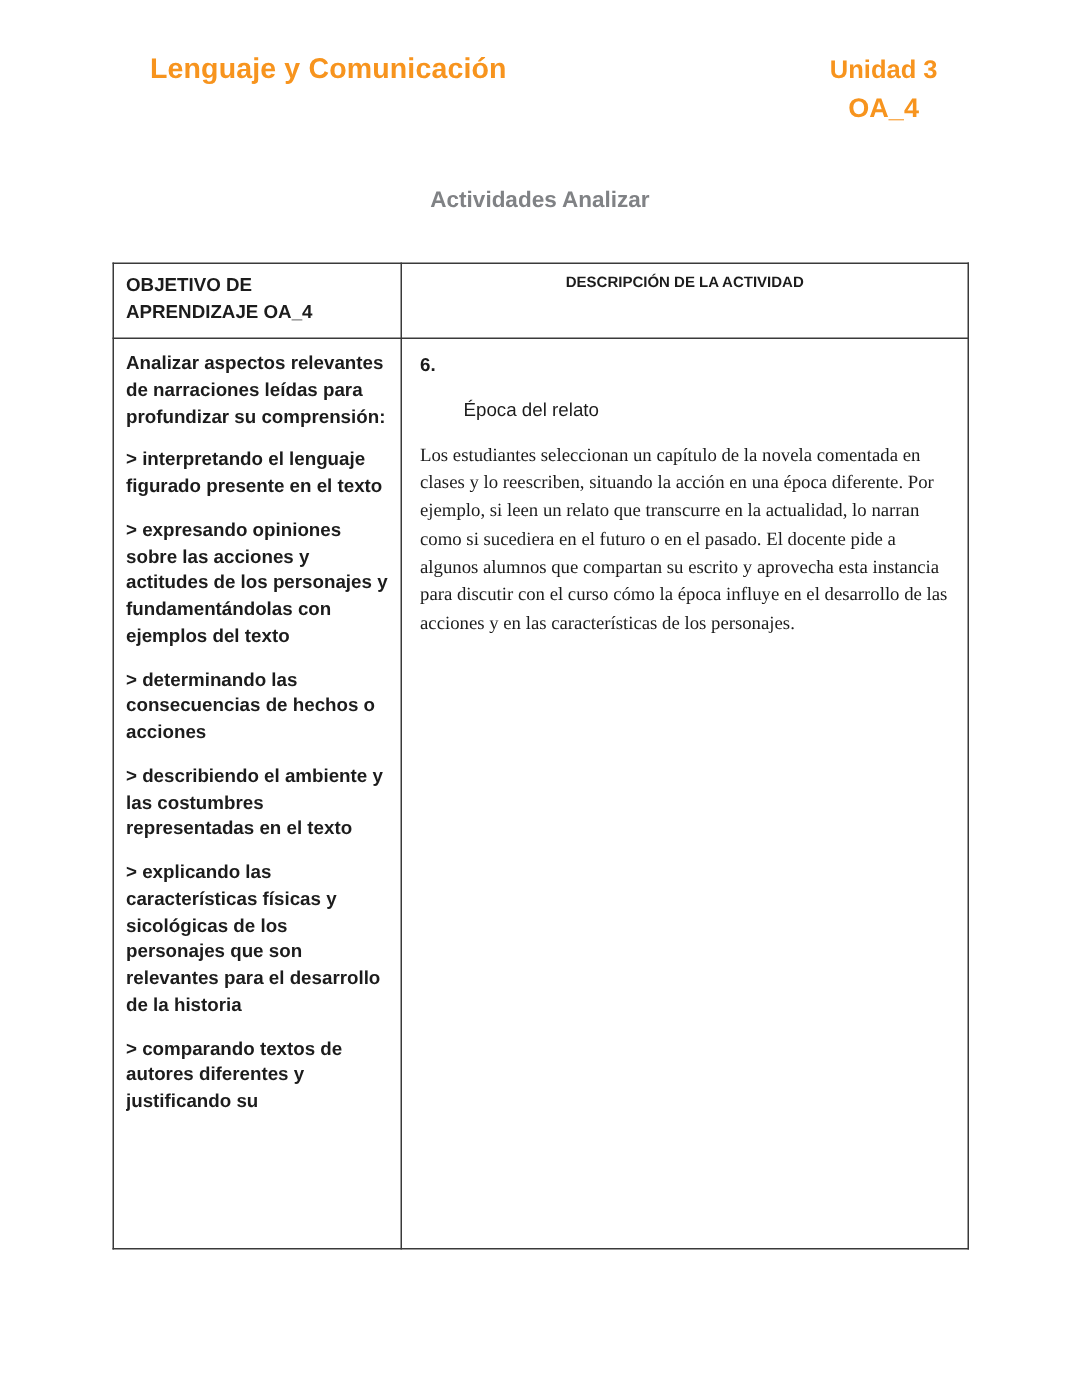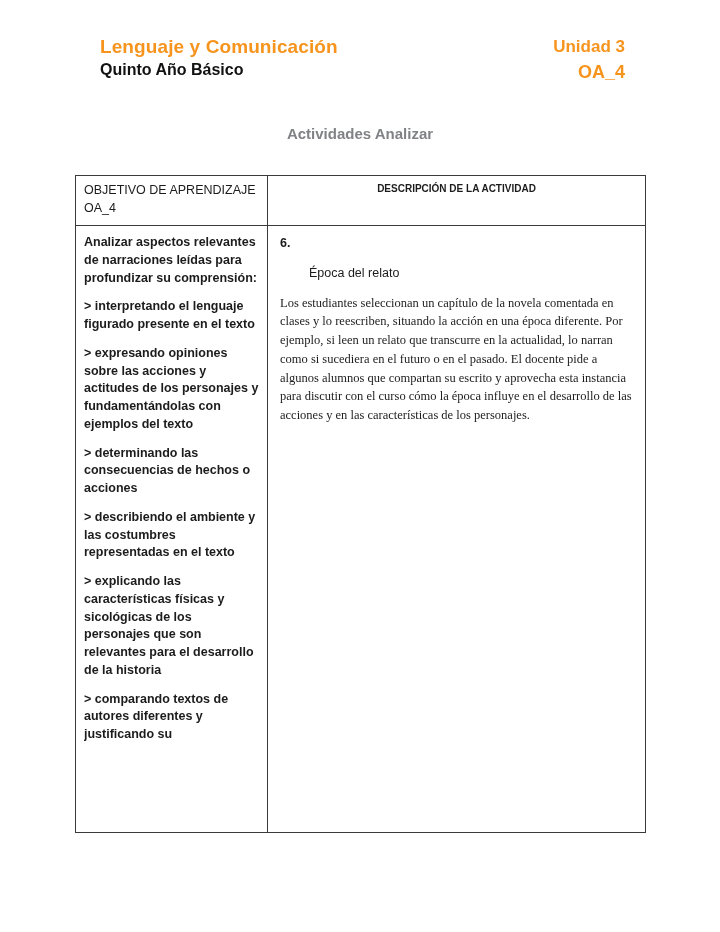--- a/index.html
+++ b/index.html
@@ -14,21 +14,21 @@
   .page { position: relative; width: 720px; height: 932px; background: #ffffff; }
 
   .doc-header {
     display: flex;
     justify-content: space-between;
     align-items: flex-start;
     padding: 36px 95px 0 100px;
   }
   .subject { color: #F7941E; font-size: 19px; font-weight: bold; letter-spacing: 0.1px; }
   .grade   { color: #111111; font-size: 16px; font-weight: bold; margin-top: 3px; }
-  .header-right { text-align: right; padding-top: 1px; }
+  .header-right { text-align: center; padding-top: 1px; }
   .unit { color: #F7941E; font-size: 17px; font-weight: bold; }
   .oa   { color: #F7941E; font-size: 18px; font-weight: bold; margin-top: 5px; }
 
   .section-title {
     text-align: center;
     color: #808285;
     font-size: 15px;
     font-weight: bold;
     margin-top: 42px;
   }
@@ -45,21 +45,21 @@
   .activities-table td {
     border: 1px solid #3a3a3a;
     vertical-align: top;
   }
   th.col-objetivo {
     width: 192px;
     text-align: left;
     padding: 6px 8px 8px 8px;
     font-size: 12.5px;
     line-height: 1.4;
-    font-weight: normal;
+    font-weight: bold;
   }
   th.col-descripcion {
     text-align: center;
     padding: 6px 10px 8px 10px;
     font-size: 10px;
     line-height: 1.4;
     font-weight: bold;
   }
   td.cell-objetivo {
     height: 607px;
@@ -81,21 +81,20 @@
   .activity-body   { margin-bottom: 11px; font-family: Liberation Serif, serif; }
 </style>
 </head>
 <body>
 
 <div class="page">
 
   <header class="doc-header">
     <div class="header-left">
       <div class="subject">Lenguaje y Comunicación</div>
-      <div class="grade">Quinto Año Básico</div>
     </div>
     <div class="header-right">
       <div class="unit">Unidad 3</div>
       <div class="oa">OA_4</div>
     </div>
   </header>
 
   <h2 class="section-title">Actividades Analizar</h2>
 
   <table class="activities-table">

